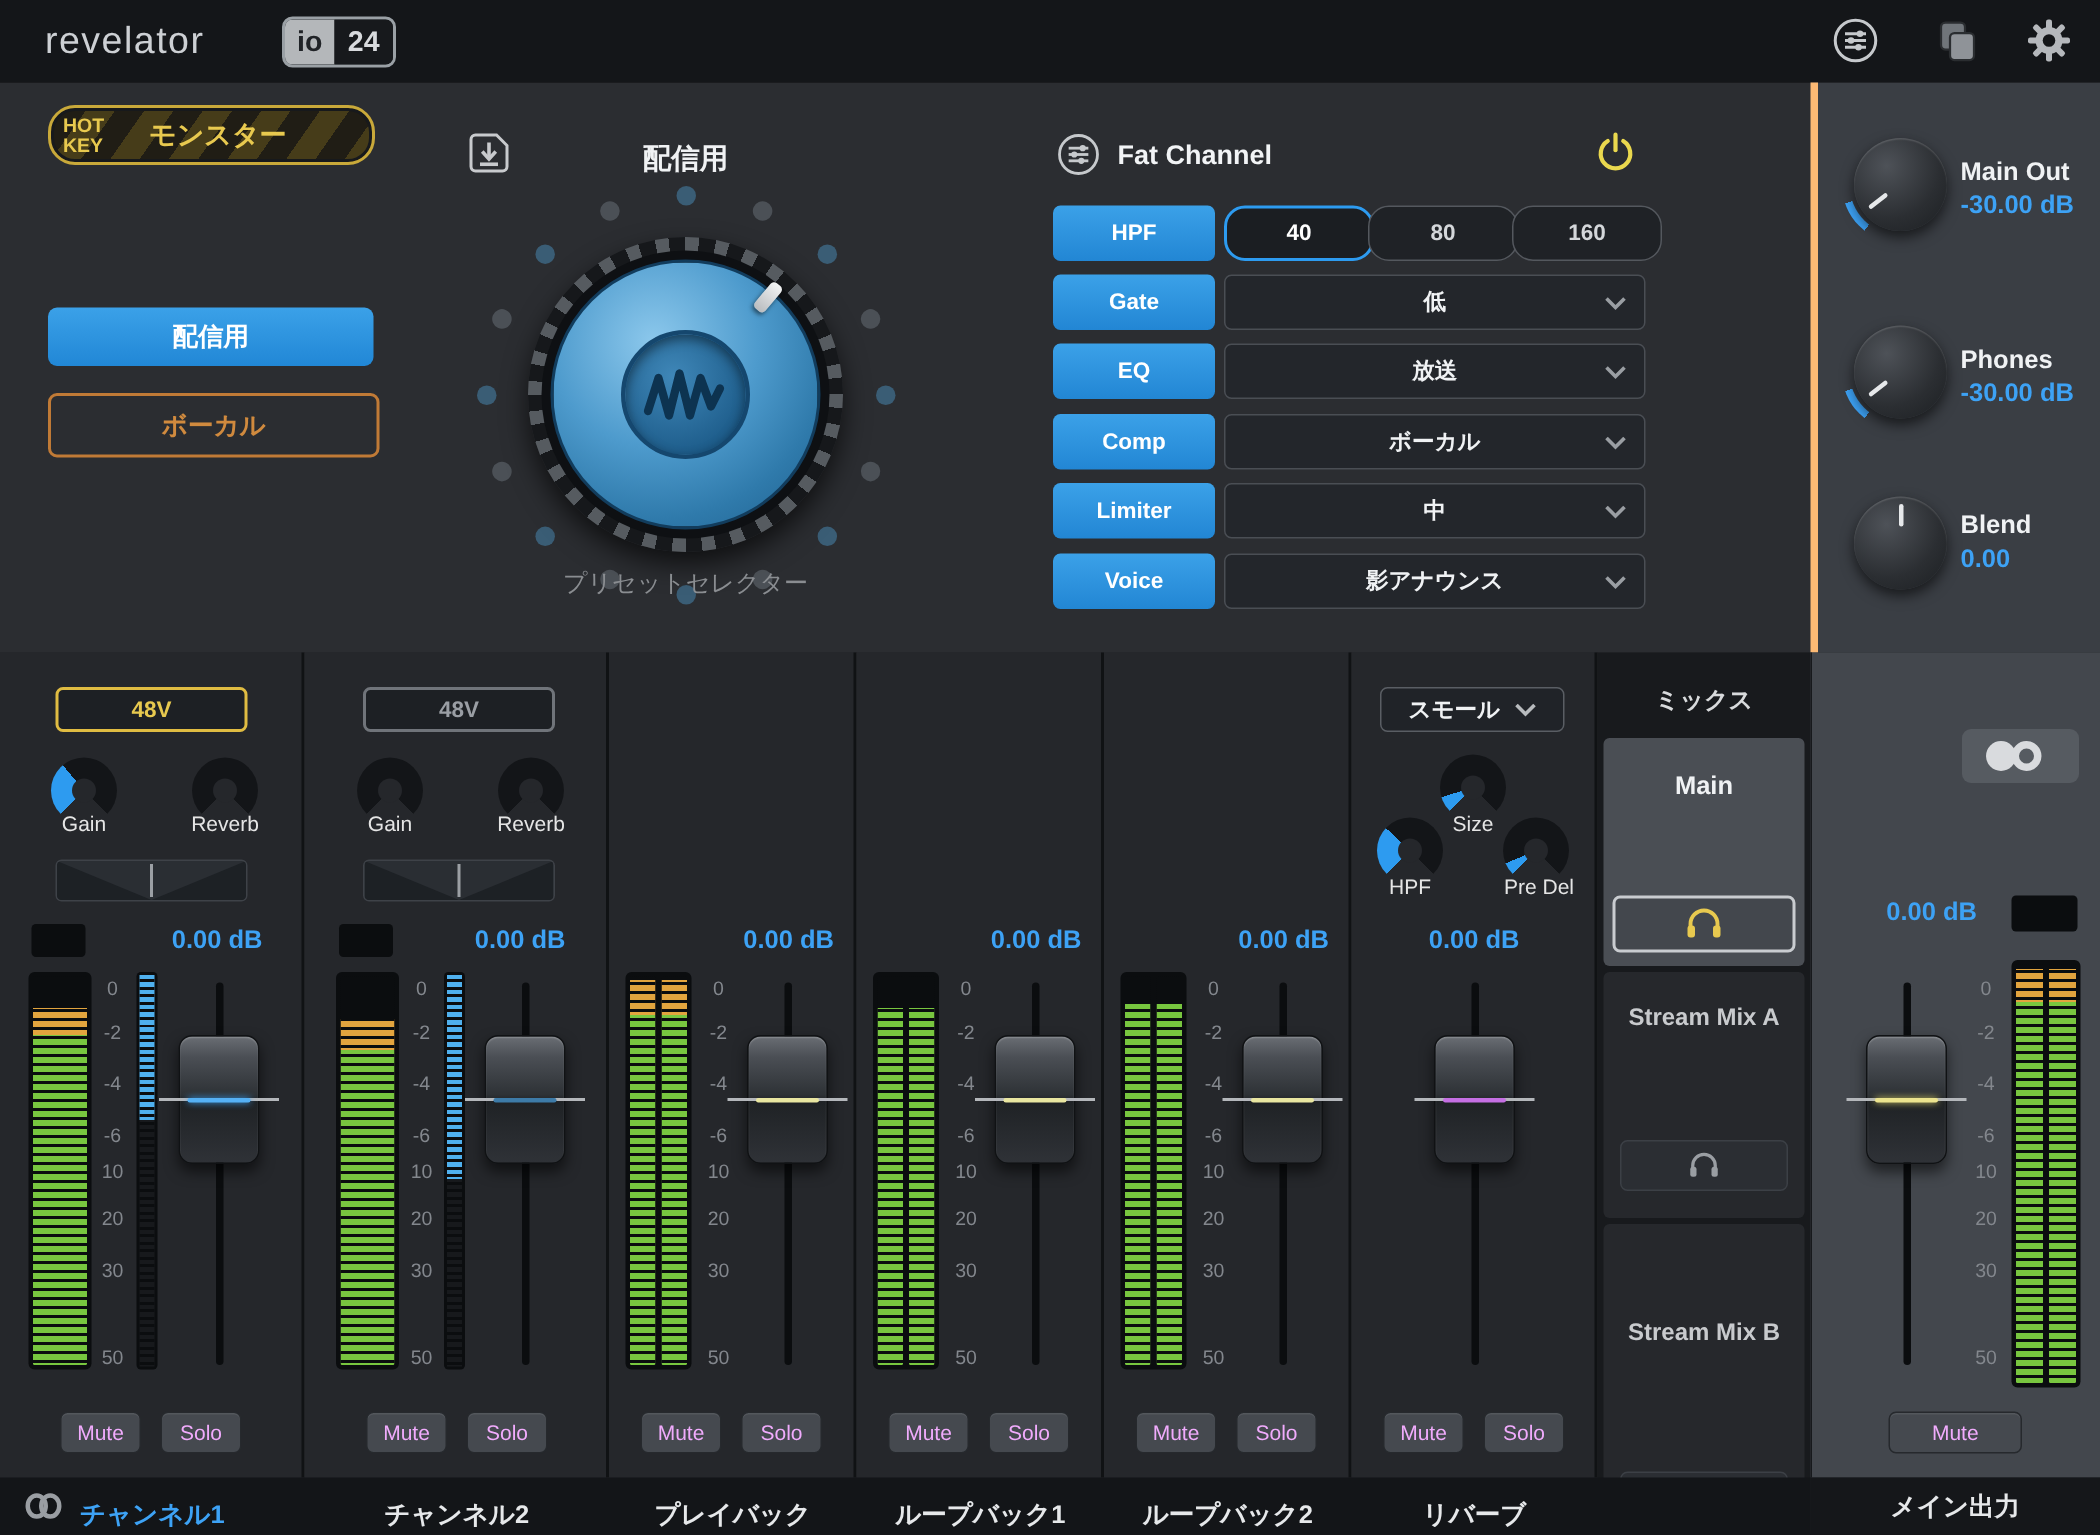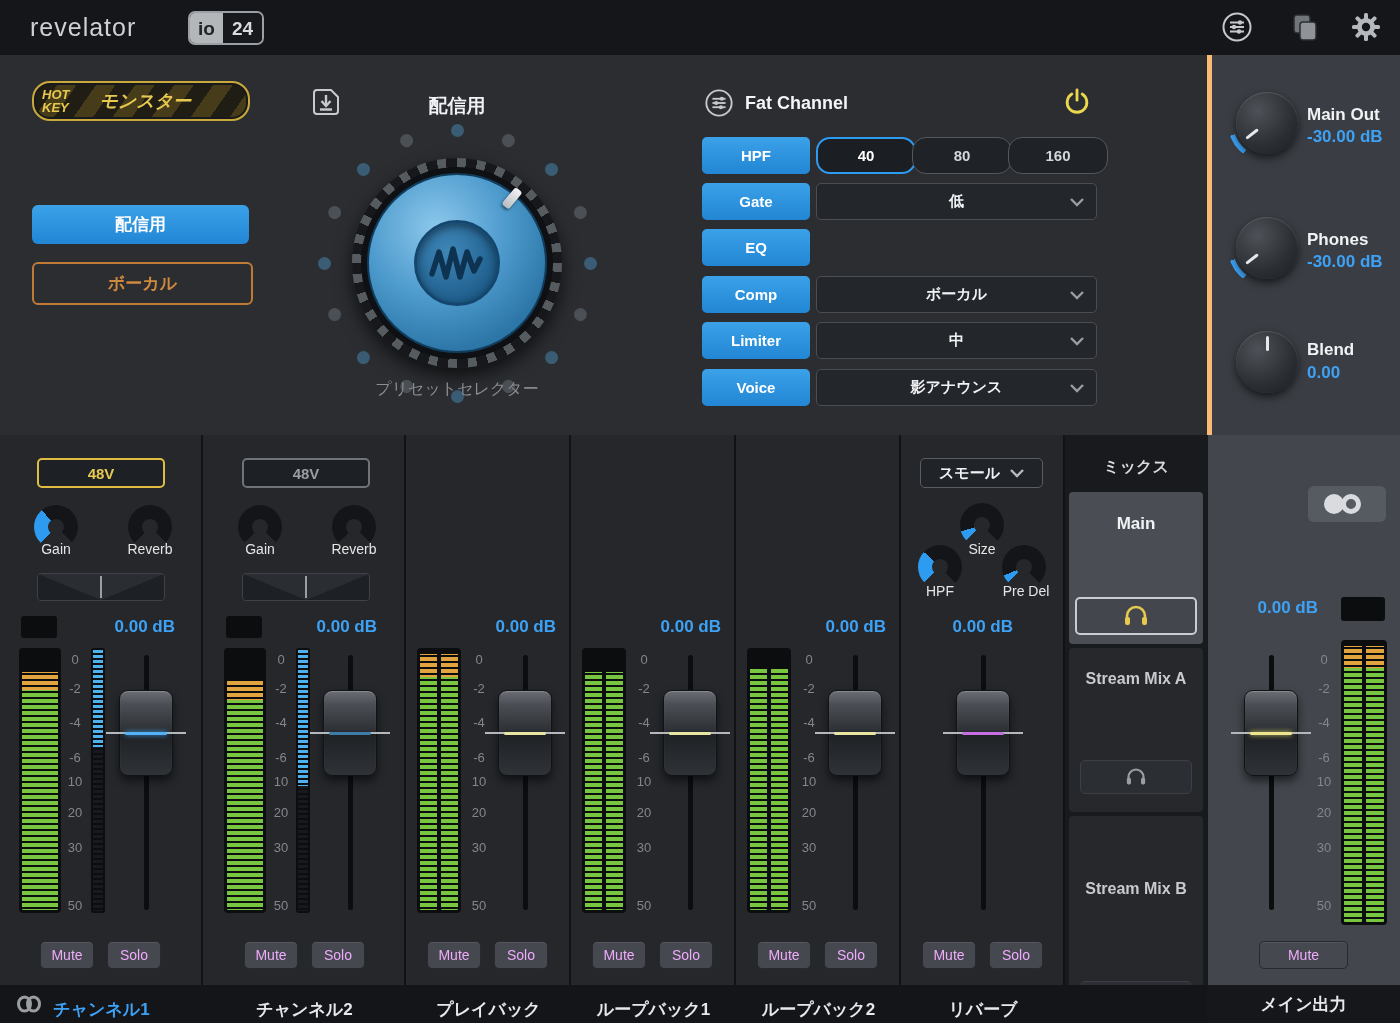--- a/index.html
+++ b/index.html
@@ -13,23 +13,23 @@
   .model{position:absolute;left:188px;top:11px;height:30px;border:2px solid #9aa0a5;border-radius:7px;display:flex;overflow:hidden;}
   .model .io{background:#b4b7ba;color:#202327;font-weight:bold;font-size:19px;padding:2px 8px 0 8px;display:flex;align-items:center;}
   .model .num{background:#17191c;color:#d8dadd;font-weight:bold;font-size:19px;padding:2px 9px 0 9px;display:flex;align-items:center;}
   .topicon{position:absolute;top:11px;width:32px;height:32px;cursor:pointer;}
   
   .ttl{font-weight:bold;}
   .lvl{color:#3da2f5;font-weight:bold;font-size:17px;}
   .klabel{color:#e5e5e5;font-size:14px;text-align:center;}
   
   #upper{position:absolute;left:0;top:55px;width:1207px;height:380px;background:#2b2d31;}
-  #hotkey{position:absolute;left:32px;top:26px;width:214px;height:36px;border:2px solid #c9a93a;border-radius:18px;
+  #hotkey{position:absolute;left:32px;top:15px;width:214px;height:36px;border:2px solid #c9a93a;border-radius:18px;
     background:repeating-linear-gradient(-55deg,#463c19 0 16px,#201d15 16px 32px);
-    box-shadow:inset 0 0 0 2px #17191c;display:flex;align-items:center;cursor:pointer;font-style:italic;}
+    box-shadow:inset 0 0 0 2px #17191c;display:flex;align-items:center;cursor:pointer;}
   .hk-tag{color:#e8c94f;font-weight:bold;font-size:13px;line-height:13px;padding-left:8px;}
   .hk-name{flex:1;text-align:center;color:#e8c94f;font-weight:bold;font-size:18px;padding-right:27px;}
   .preset-title{position:absolute;left:377px;top:38px;width:160px;text-align:center;font-size:19px;font-weight:bold;color:#f0f2f4;}
   .sel-caption{position:absolute;left:357px;top:324px;width:200px;text-align:center;font-size:16px;color:#8a8d91;}
   .pbtn{position:absolute;left:32px;width:217px;height:39px;border-radius:6px;display:flex;align-items:center;justify-content:center;
         font-size:17px;font-weight:bold;cursor:pointer;}
   .pbtn.blue{top:150px;background:linear-gradient(180deg,#3ba1e8,#2187d6);color:#fff;}
   .pbtn.orange{top:207px;background:transparent;border:2px solid #c07a36;color:#d08a3e;}
   
   #preset-knob{position:absolute;left:352px;top:103px;width:210px;height:210px;cursor:pointer;}
@@ -249,20 +249,26 @@
     <div class="fc-fq" style="left:1008px;top:82px;">160</div>
 
     <div class="fc-btn" style="top:128px;">Gate</div>
     <div class="fc-dd" style="top:128px;">
         <span>低</span>
         <svg width="14" height="9" viewBox="0 0 14 9">
           <polyline points="1,1 7,7 13,1" fill="none" stroke="#9a9ea3" stroke-width="2.4"></polyline>
         </svg>
       </div>
     <div class="fc-btn" style="top:174px;">EQ</div>
+    <div class="fc-dd" style="top:174px;">
+        <span>放送</span>
+        <svg width="14" height="9" viewBox="0 0 14 9">
+          <polyline points="1,1 7,7 13,1" fill="none" stroke="#9a9ea3" stroke-width="2.4"></polyline>
+        </svg>
+      </div>
     <div class="fc-btn" style="top:221px;">Comp</div>
     <div class="fc-dd" style="top:221px;">
         <span>ボーカル</span>
         <svg width="14" height="9" viewBox="0 0 14 9">
           <polyline points="1,1 7,7 13,1" fill="none" stroke="#9a9ea3" stroke-width="2.4"></polyline>
         </svg>
       </div>
     <div class="fc-btn" style="top:267px;">Limiter</div>
     <div class="fc-dd" style="top:267px;">
         <span>中</span>

